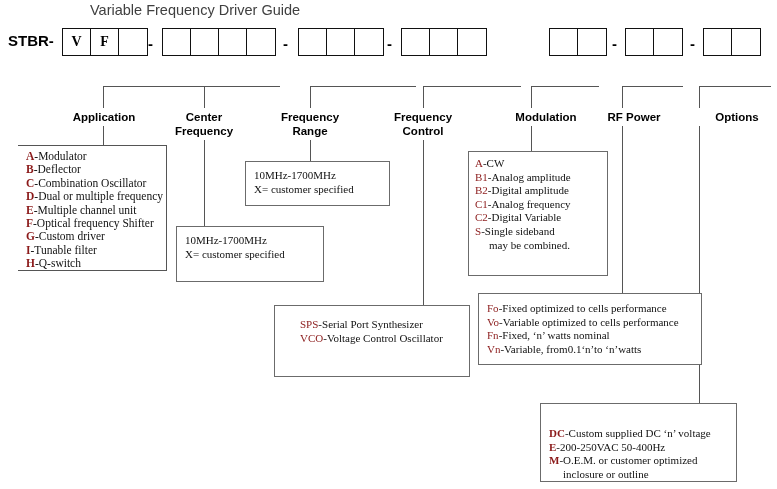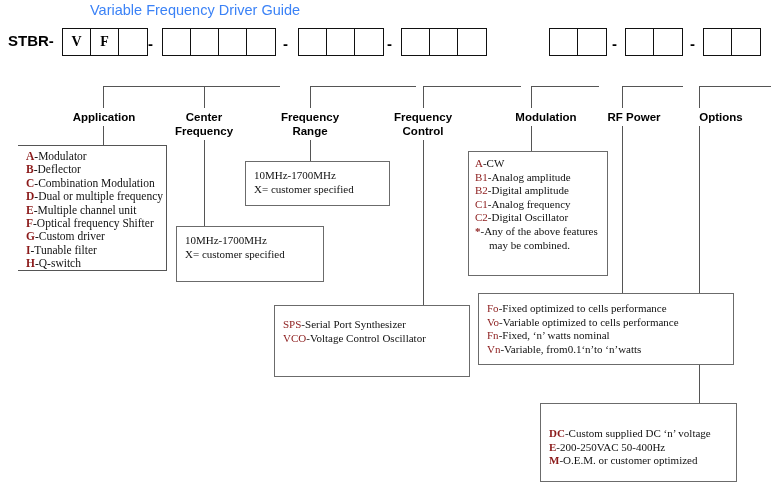--- a/index.html
+++ b/index.html
@@ -18,21 +18,21 @@
   }
 
   
   .title {
     position: absolute;
     left: 90px;
     top: 2px;
     font-family: "Liberation Sans", "DejaVu Sans", sans-serif;
     font-size: 14.5px;
     font-weight: 400;
-    color: #3b82f6;
+    color: #404040;
     white-space: nowrap;
   }
 
   
   .code-row {
     position: absolute;
     left: 0;
     top: 28px;
     width: 688px;
     height: 30px;
@@ -224,37 +224,37 @@
 
   <div class="col-label" style="left:56px;  top:110px; width:96px;">Application</div>
   <div class="col-label" style="left:158px; top:110px; width:92px;">Center
 Frequency</div>
   <div class="col-label" style="left:264px; top:110px; width:92px;">Frequency
 Range</div>
   <div class="col-label" style="left:377px; top:110px; width:92px;">Frequency
 Control</div>
   <div class="col-label" style="left:500px; top:110px; width:92px;">Modulation</div>
   <div class="col-label" style="left:596px; top:110px; width:76px;">RF Power</div>
-  <div class="col-label" style="left:688px; top:110px; width:66px;">Options</div>
+  <div class="col-label" style="left:704px; top:110px; width:66px;">Options</div>
 
   <div class="vline" style="left:103px; top:126px; height:19px;"></div>
   <div class="vline" style="left:204px; top:140px; height:101px;"></div>
   <div class="vline" style="left:310px; top:140px; height:21px;"></div>
   <div class="vline" style="left:423px; top:140px; height:165px;"></div>
   <div class="vline" style="left:531px; top:126px; height:25px;"></div>
   <div class="vline" style="left:622px; top:126px; height:167px;"></div>
   <div class="vline" style="left:699px; top:126px; height:277px;"></div>
 
   <div class="appbox-top" style="left:18px; top:145px; width:148px;"></div>
   <div class="appbox-right" style="left:166px; top:145px; height:126px;"></div>
   <div class="appbox-bottom" style="left:18px; top:270px; width:148px;"></div>
   <div class="app-text" style="left:26px; top:150px;">
     <div class="line"><span class="k">A</span><span>-Modulator</span></div>
     <div class="line"><span class="k">B</span><span>-Deflector</span></div>
-    <div class="line"><span class="k">C</span><span>-Combination Modulation</span></div>
+    <div class="line"><span class="k">C</span><span>-Combination Oscillator</span></div>
     <div class="line"><span class="k">D</span><span>-Dual or multiple frequency</span></div>
     <div class="line"><span class="k">E</span><span>-Multiple channel unit</span></div>
     <div class="line"><span class="k">F</span><span>-Optical frequency Shifter</span></div>
     <div class="line"><span class="k">G</span><span>-Custom driver</span></div>
     <div class="line"><span class="k">I</span><span>-Tunable filter</span></div>
     <div class="line"><span class="k">H</span><span>-Q-switch</span></div>
   </div>
 
   <div class="box" style="left:245px; top:161px; width:145px; height:45px;">
     <div class="inner">
@@ -264,48 +264,49 @@
   </div>
 
   <div class="box" style="left:176px; top:226px; width:148px; height:56px;">
     <div class="inner">
       <div class="line">10MHz-1700MHz</div>
       <div class="line">X= customer specified</div>
     </div>
   </div>
 
   <div class="box" style="left:274px; top:305px; width:196px; height:72px;">
-    <div class="inner" style="padding-top:12px;">
+    <div class="inner" style="padding-top:12px;margin-left:17px;">
       <div class="line"><span class="k plain">SPS</span><span>-Serial Port Synthesizer</span></div>
       <div class="line"><span class="k plain">VCO</span><span>-Voltage Control Oscillator</span></div>
     </div>
   </div>
 
   <div class="box" style="left:468px; top:151px; width:140px; height:125px;">
     <div class="inner" style="padding:5px 6px;">
       <div class="line"><span class="k plain">A</span><span>-CW</span></div>
       <div class="line"><span class="k plain">B1</span><span>-Analog amplitude</span></div>
       <div class="line"><span class="k plain">B2</span><span>-Digital amplitude</span></div>
       <div class="line"><span class="k plain">C1</span><span>-Analog frequency</span></div>
-      <div class="line"><span class="k plain">C2</span><span>-Digital Oscillator</span></div>
-      <div class="line"><span class="k">*</span><span>-Any of the above features</span></div>
+      <div class="line"><span class="k plain">C2</span><span>-Digital Variable</span></div>
+      <div class="line"><span class="k plain">S</span><span>-Single sideband</span></div>
       <div class="line indent">may be combined.</div>
     </div>
   </div>
 
-  <div class="box" style="left:478px; top:293px; width:256px; height:72px;">
+  <div class="box" style="left:478px; top:293px; width:224px; height:72px;">
     <div class="inner" style="padding:8px 8px;">
       <div class="line"><span class="k plain">Fo</span><span>-Fixed optimized to cells performance</span></div>
       <div class="line"><span class="k plain">Vo</span><span>-Variable optimized to cells performance</span></div>
       <div class="line"><span class="k plain">Fn</span><span>-Fixed, ‘n’ watts nominal</span></div>
       <div class="line"><span class="k plain">Vn</span><span>-Variable, from0.1‘n’to ‘n’watts</span></div>
     </div>
   </div>
 
   <div class="box" style="left:540px; top:403px; width:197px; height:79px;">
     <div class="inner" style="padding:7px 8px;margin-top:16px;">
       <div class="line"><span class="k">DC</span><span>-Custom supplied DC ‘n’ voltage</span></div>
       <div class="line"><span class="k">E</span><span>-200-250VAC 50-400Hz</span></div>
       <div class="line"><span class="k">M</span><span>-O.E.M. or customer optimized</span></div>
+      <div class="line indent">inclosure or outline</div>
     </div>
   </div>
 
 </div>
 
 </body></html>

